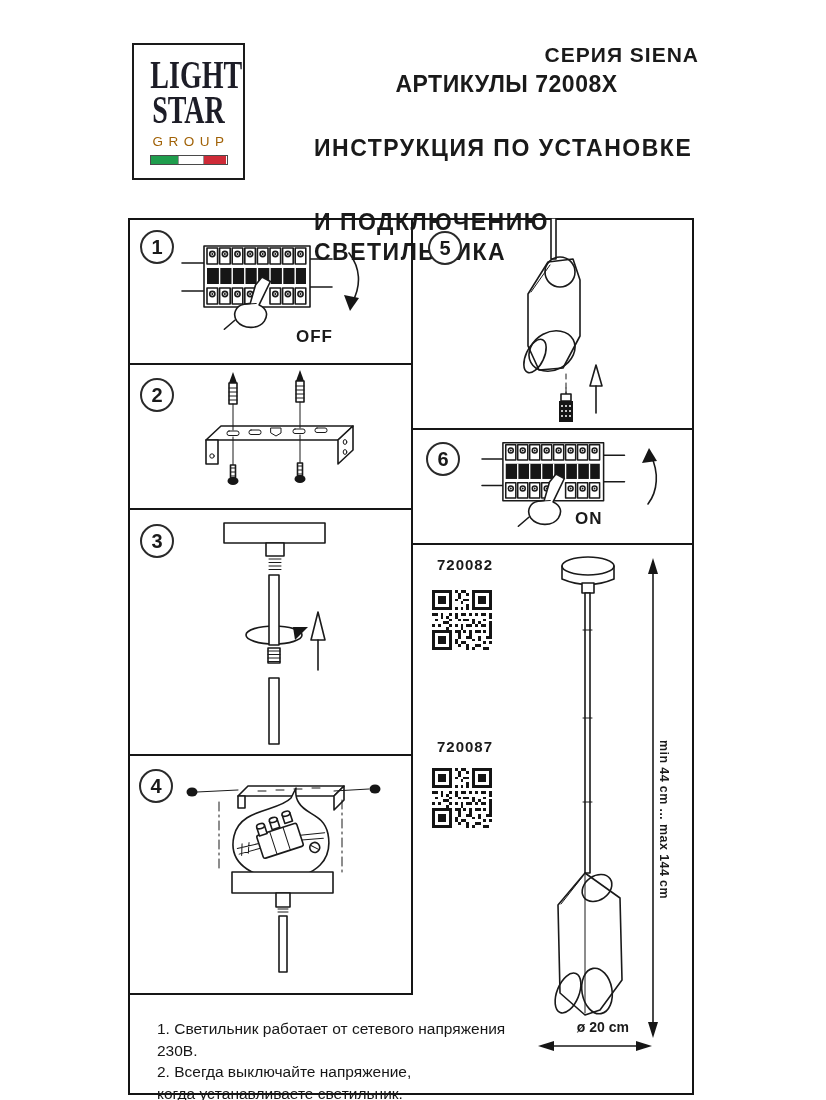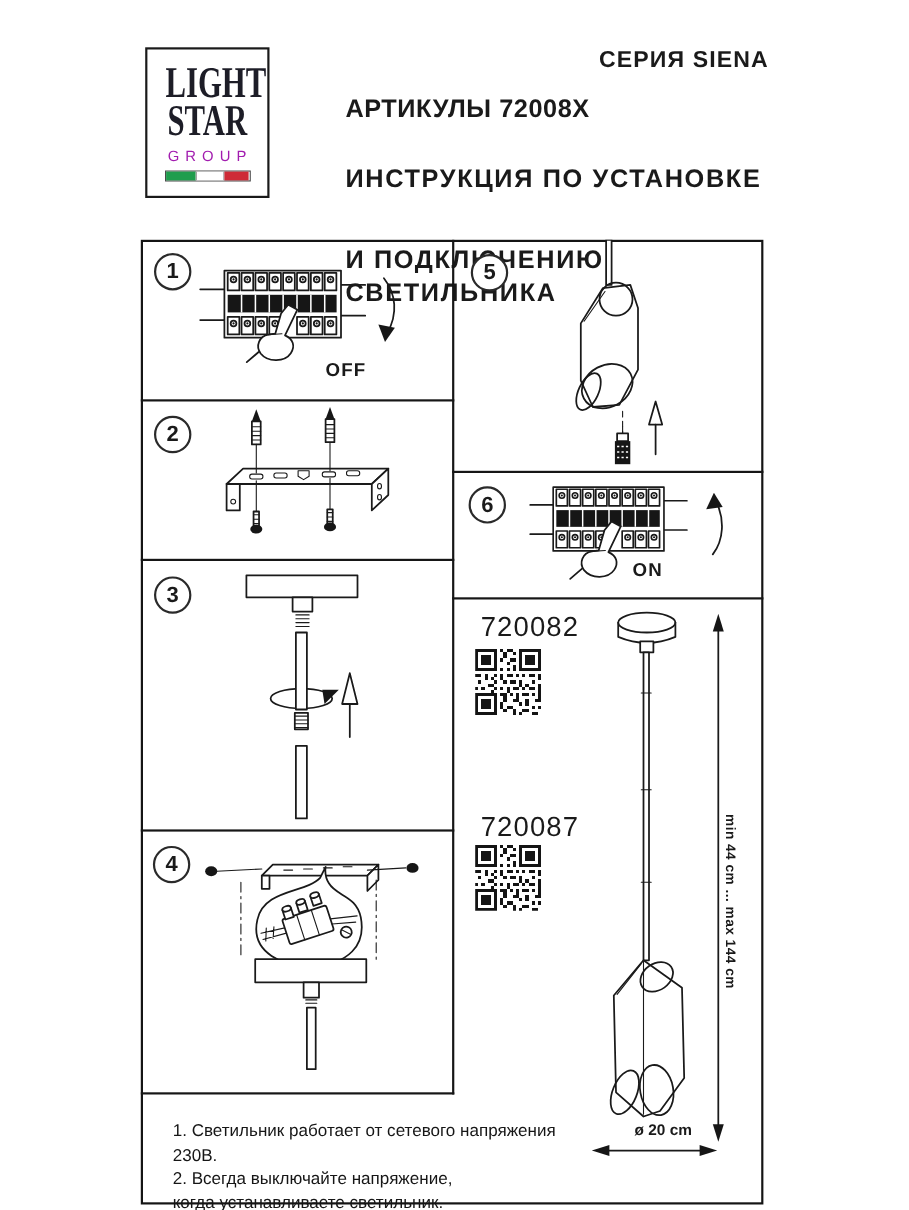--- a/index.html
+++ b/index.html
@@ -9,37 +9,37 @@
   .hline{position:absolute;height:2px;background:#161616;}
   .vline{position:absolute;width:2px;background:#161616;}
   
   #grid{position:absolute;left:128px;top:218px;width:566px;height:877px;
         border:2px solid #141414;box-sizing:border-box;}
   
   #logo-box{position:absolute;left:132px;top:43px;width:113px;height:137px;
             border:2px solid #1a1a1a;box-sizing:border-box;text-align:center;padding-top:12px;}
   .logo-word{display:block;font-family:"Liberation Serif",serif;font-weight:700;
              font-size:40px;line-height:35px;color:#1d1d27;transform:scaleX(.70);}
-  #logo-group{margin-top:7px;font-size:13.5px;letter-spacing:5.5px;color:#a21caf;
+  #logo-group{margin-top:7px;font-size:13.5px;letter-spacing:5.5px;color:#a16207;
               padding-left:5px;}
   #flag{width:76px;height:8px;margin:6px auto 0;display:flex;border:1px solid #4a4a4a;box-sizing:content-box;}
   #flag .seg{height:100%;}
   
   #header-block{position:absolute;left:314px;top:42px;width:385px;}
   .hdr-series{font-size:21px;font-weight:700;letter-spacing:1px;text-align:right;line-height:26px;}
-  .hdr-articles{font-size:23px;font-weight:700;letter-spacing:.5px;text-align:left;line-height:29px;margin-top:16px;}
+  .hdr-articles{font-size:23px;font-weight:700;letter-spacing:.5px;text-align:center;line-height:29px;margin-top:2px;}
   .hdr-title{font-size:23px;font-weight:700;letter-spacing:1.5px;line-height:30px;text-align:left;margin-top:44px;}
   .hdr-title.first{margin-top:34px;}
   
   .step-circle{position:absolute;width:34px;height:34px;border:2px solid #2a2a2a;border-radius:50%;
                box-sizing:border-box;text-align:center;line-height:30px;font-size:20px;font-weight:700;
                background:#fff;}
   
   .switch-label{position:absolute;font-size:17px;font-weight:700;letter-spacing:1px;margin-top:12px;}
-  .product-code{position:absolute;font-size:25px;font-weight:400;letter-spacing:1px;}
+  .product-code{position:absolute;font-size:15px;font-weight:700;letter-spacing:1px;}
   #height-label{position:absolute;left:657px;top:740px;writing-mode:vertical-rl;
                 font-size:12.5px;font-weight:600;letter-spacing:.4px;white-space:nowrap;}
   #diameter-label{position:absolute;left:545px;top:1019px;width:84px;text-align:right;
                   font-size:14px;font-weight:600;}
   #notes{position:absolute;left:157px;top:1018px;width:360px;font-size:15.5px;line-height:21.5px;color:#161616;}
   
   svg .ln{stroke:#1a1a1a;stroke-width:1.6;fill:none;stroke-linecap:round;stroke-linejoin:round;}
   svg .fw{stroke:#1a1a1a;stroke-width:1.6;fill:#ffffff;stroke-linejoin:round;}
   svg .fb{fill:#161616;stroke:none;}
   svg .thin{stroke-width:1;}

